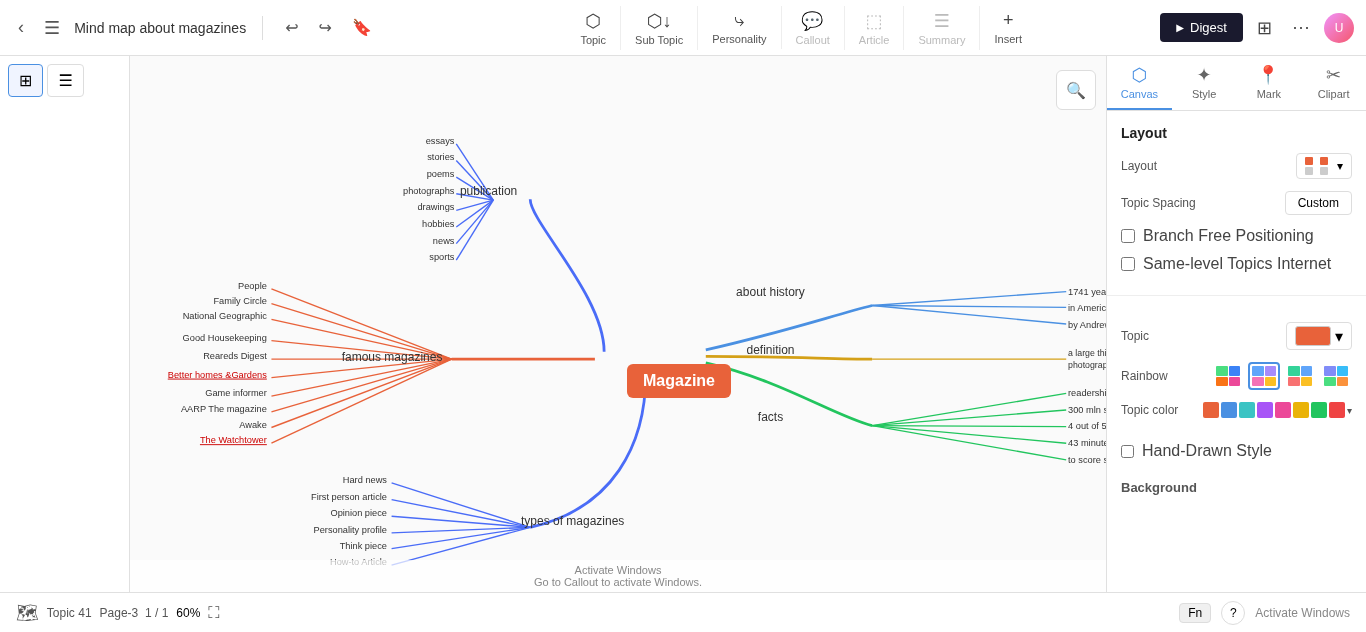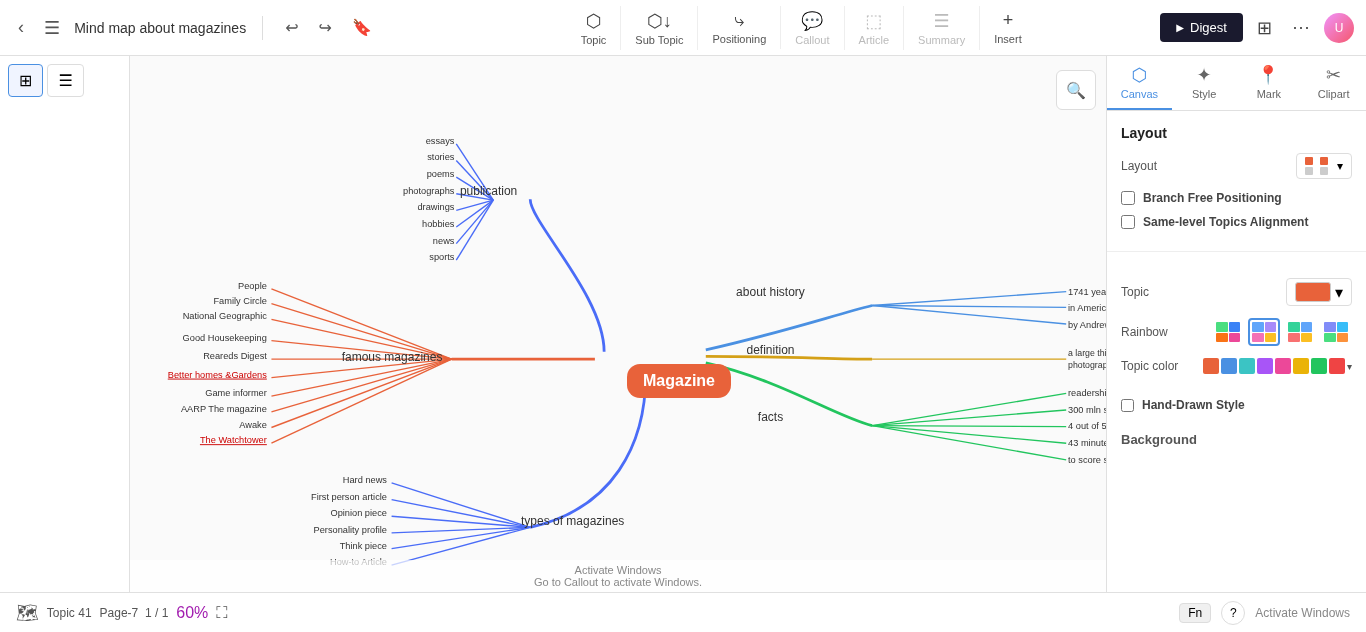--- a/index.html
+++ b/index.html
@@ -38,21 +38,21 @@
     .view-toggle { display: flex; gap: 4px; margin-bottom: 8px; }
     .view-btn { border: 1px solid #ddd; background: #fff; border-radius: 4px; padding: 6px 10px; cursor: pointer; font-size: 16px; }
     .view-btn.active { background: #f0f4ff; border-color: #4a90e2; }
 
     
     .bottom-bar { height: 40px; background: #fff; border-top: 1px solid #e0e0e0; display: flex; align-items: center; padding: 0 16px; gap: 16px; flex-shrink: 0; }
     .bottom-bar-left { display: flex; align-items: center; gap: 8px; }
     .map-icon { font-size: 18px; color: #555; cursor: pointer; }
     .topic-count { font-size: 12px; color: #555; }
     .page-info { font-size: 12px; color: #555; }
-    .zoom-info { font-size: 16px; color: #a21caf; }
+    .zoom-info { font-size: 12px; color: #000000; }
     .fullscreen-btn { background: none; border: none; cursor: pointer; font-size: 16px; color: #555; }
     .bottom-bar-right { margin-left: auto; display: flex; align-items: center; gap: 10px; }
     .fn-btn { background: #f0f0f0; border: 1px solid #ddd; border-radius: 4px; padding: 2px 8px; font-size: 12px; cursor: pointer; }
     .help-btn { background: none; border: 1px solid #ddd; border-radius: 50%; width: 24px; height: 24px; font-size: 12px; cursor: pointer; }
     .activate-msg { font-size: 12px; color: #888; }
 
     
     .right-panel { width: 260px; flex-shrink: 0; background: #fff; border-left: 1px solid #e0e0e0; display: flex; flex-direction: column; overflow-y: auto; }
     .right-panel-tabs { display: flex; border-bottom: 1px solid #e0e0e0; }
     .r-tab { flex: 1; display: flex; flex-direction: column; align-items: center; padding: 8px 4px; cursor: pointer; gap: 2px; font-size: 11px; color: #666; border-bottom: 2px solid transparent; }
@@ -62,21 +62,21 @@
     .panel-section { padding: 14px 14px 8px; }
     .panel-section-title { font-size: 14px; font-weight: 600; color: #222; margin-bottom: 12px; }
     .panel-row { display: flex; align-items: center; justify-content: space-between; margin-bottom: 12px; }
     .panel-label { font-size: 12px; color: #555; }
     .layout-selector { display: flex; align-items: center; gap: 4px; border: 1px solid #ddd; border-radius: 4px; padding: 3px 8px; cursor: pointer; font-size: 12px; }
     .layout-grid { display: grid; grid-template-columns: 1fr 1fr; gap: 2px; width: 28px; }
     .layout-dot { width: 8px; height: 8px; background: #ccc; border-radius: 1px; }
     .custom-badge { border: 1px solid #ddd; border-radius: 4px; padding: 4px 12px; font-size: 12px; cursor: pointer; background: #fff; }
     .checkbox-row { display: flex; align-items: center; gap: 8px; margin-bottom: 10px; }
     .checkbox-row input[type=checkbox] { width: 14px; height: 14px; }
-    .checkbox-label { font-size: 12px; color: #444; font-weight: bold; }
+    .checkbox-label { font-size: 16px; color: #444; }
 
     .section-divider { border: none; border-top: 1px solid #eee; margin: 4px 0 12px; }
     .topic-row { display: flex; align-items: center; justify-content: space-between; margin-bottom: 12px; }
     .topic-swatch { width: 36px; height: 20px; background: #e8623a; border-radius: 3px; border: 1px solid #ccc; }
     .topic-selector { display: flex; align-items: center; gap: 4px; border: 1px solid #ddd; border-radius: 4px; padding: 3px 8px; cursor: pointer; }
     .rainbow-row { display: flex; align-items: center; justify-content: space-between; margin-bottom: 12px; }
     .rainbow-options { display: flex; gap: 4px; }
     .rainbow-opt { width: 32px; height: 28px; border: 2px solid transparent; border-radius: 4px; cursor: pointer; display: grid; grid-template-columns: 1fr 1fr; gap: 1px; padding: 2px; }
     .rainbow-opt.selected { border-color: #4a90e2; }
     .r-dot { border-radius: 1px; }
@@ -127,21 +127,21 @@
     <div class="tool-item">
       <span class="tool-icon">⬡</span>
       <span class="tool-label">Topic</span>
     </div>
     <div class="tool-item">
       <span class="tool-icon">⬡↓</span>
       <span class="tool-label">Sub Topic</span>
     </div>
     <div class="tool-item">
       <span class="tool-icon">⤷</span>
-      <span class="tool-label">Positioning</span>
+      <span class="tool-label">Personality</span>
     </div>
     <div class="tool-item disabled">
       <span class="tool-icon">💬</span>
       <span class="tool-label">Callout</span>
     </div>
     <div class="tool-item disabled">
       <span class="tool-icon">⬚</span>
       <span class="tool-label">Article</span>
     </div>
     <div class="tool-item disabled">
@@ -273,21 +273,21 @@
       <text x="145" y="285" font-size="10" fill="#333" text-anchor="end" font-family="Arial">National Geographic</text>
       <text x="145" y="308" font-size="10" fill="#333" text-anchor="end" font-family="Arial">Good Housekeeping</text>
       <text x="145" y="328" font-size="10" fill="#333" text-anchor="end" font-family="Arial">Reareds Digest</text>
       <text x="145" y="348" font-size="10" fill="#cc0000" text-anchor="end" font-family="Arial" text-decoration="underline">Better homes &amp;Gardens</text>
       <text x="145" y="368" font-size="10" fill="#333" text-anchor="end" font-family="Arial">Game informer</text>
       <text x="145" y="385" font-size="10" fill="#333" text-anchor="end" font-family="Arial">AARP The magazine</text>
       <text x="145" y="402" font-size="10" fill="#333" text-anchor="end" font-family="Arial">Awake</text>
       <text x="145" y="419" font-size="10" fill="#cc0000" text-anchor="end" font-family="Arial" text-decoration="underline">The Watchtower</text>
     </svg>
 
-    <div class="topic-box" style="left: 497px; top: 308px; border-radius: 13px;">Magazine</div>
+    <div class="topic-box" style="left: 497px; top: 308px;">Magazine</div>
 
     <div class="activate-overlay">
       <span>Activate Windows</span>
       <br>
       <span>Go to Callout to activate Windows.</span>
     </div>
   </div>
 
   <div class="right-panel">
 
@@ -319,29 +319,33 @@
           <div class="layout-grid">
             <div class="layout-dot" style="background:#e8623a"></div>
             <div class="layout-dot" style="background:#e8623a"></div>
             <div class="layout-dot" style="background:#ccc"></div>
             <div class="layout-dot" style="background:#ccc"></div>
           </div>
           <span>▾</span>
         </div>
       </div>
 
+      <div class="panel-row">
+        <span class="panel-label">Topic Spacing</span>
+        <button class="custom-badge">Custom</button>
+      </div>
 
       <div class="checkbox-row">
         <input type="checkbox" style="">
         <span class="checkbox-label">Branch Free Positioning</span>
       </div>
 
       <div class="checkbox-row">
         <input type="checkbox" style="">
-        <span class="checkbox-label">Same-level Topics Alignment</span>
+        <span class="checkbox-label">Same-level Topics Internet</span>
       </div>
     </div>
 
     <hr class="section-divider">
 
     <div class="panel-section">
 
       <div class="topic-row">
         <span class="panel-label">Topic</span>
         <div class="topic-selector">
@@ -408,21 +412,21 @@
   </div>
 </div>
 
 <div class="bottom-bar">
   <div class="bottom-bar-left">
     <span class="map-icon">🗺</span>
     <span class="topic-count">
       <span>Topic</span> <span>41</span>
     </span>
     <span class="page-info">
-      <span>Page-7</span>&nbsp;&nbsp;<span>1 / 1</span>
+      <span>Page-3</span>&nbsp;&nbsp;<span>1 / 1</span>
     </span>
     <span class="zoom-info">60%</span>
     <button class="fullscreen-btn">⛶</button>
   </div>
   <div class="bottom-bar-right">
     <button class="fn-btn">Fn</button>
     <button class="help-btn">?</button>
     <span class="activate-msg">Activate Windows</span>
   </div>
 </div>

